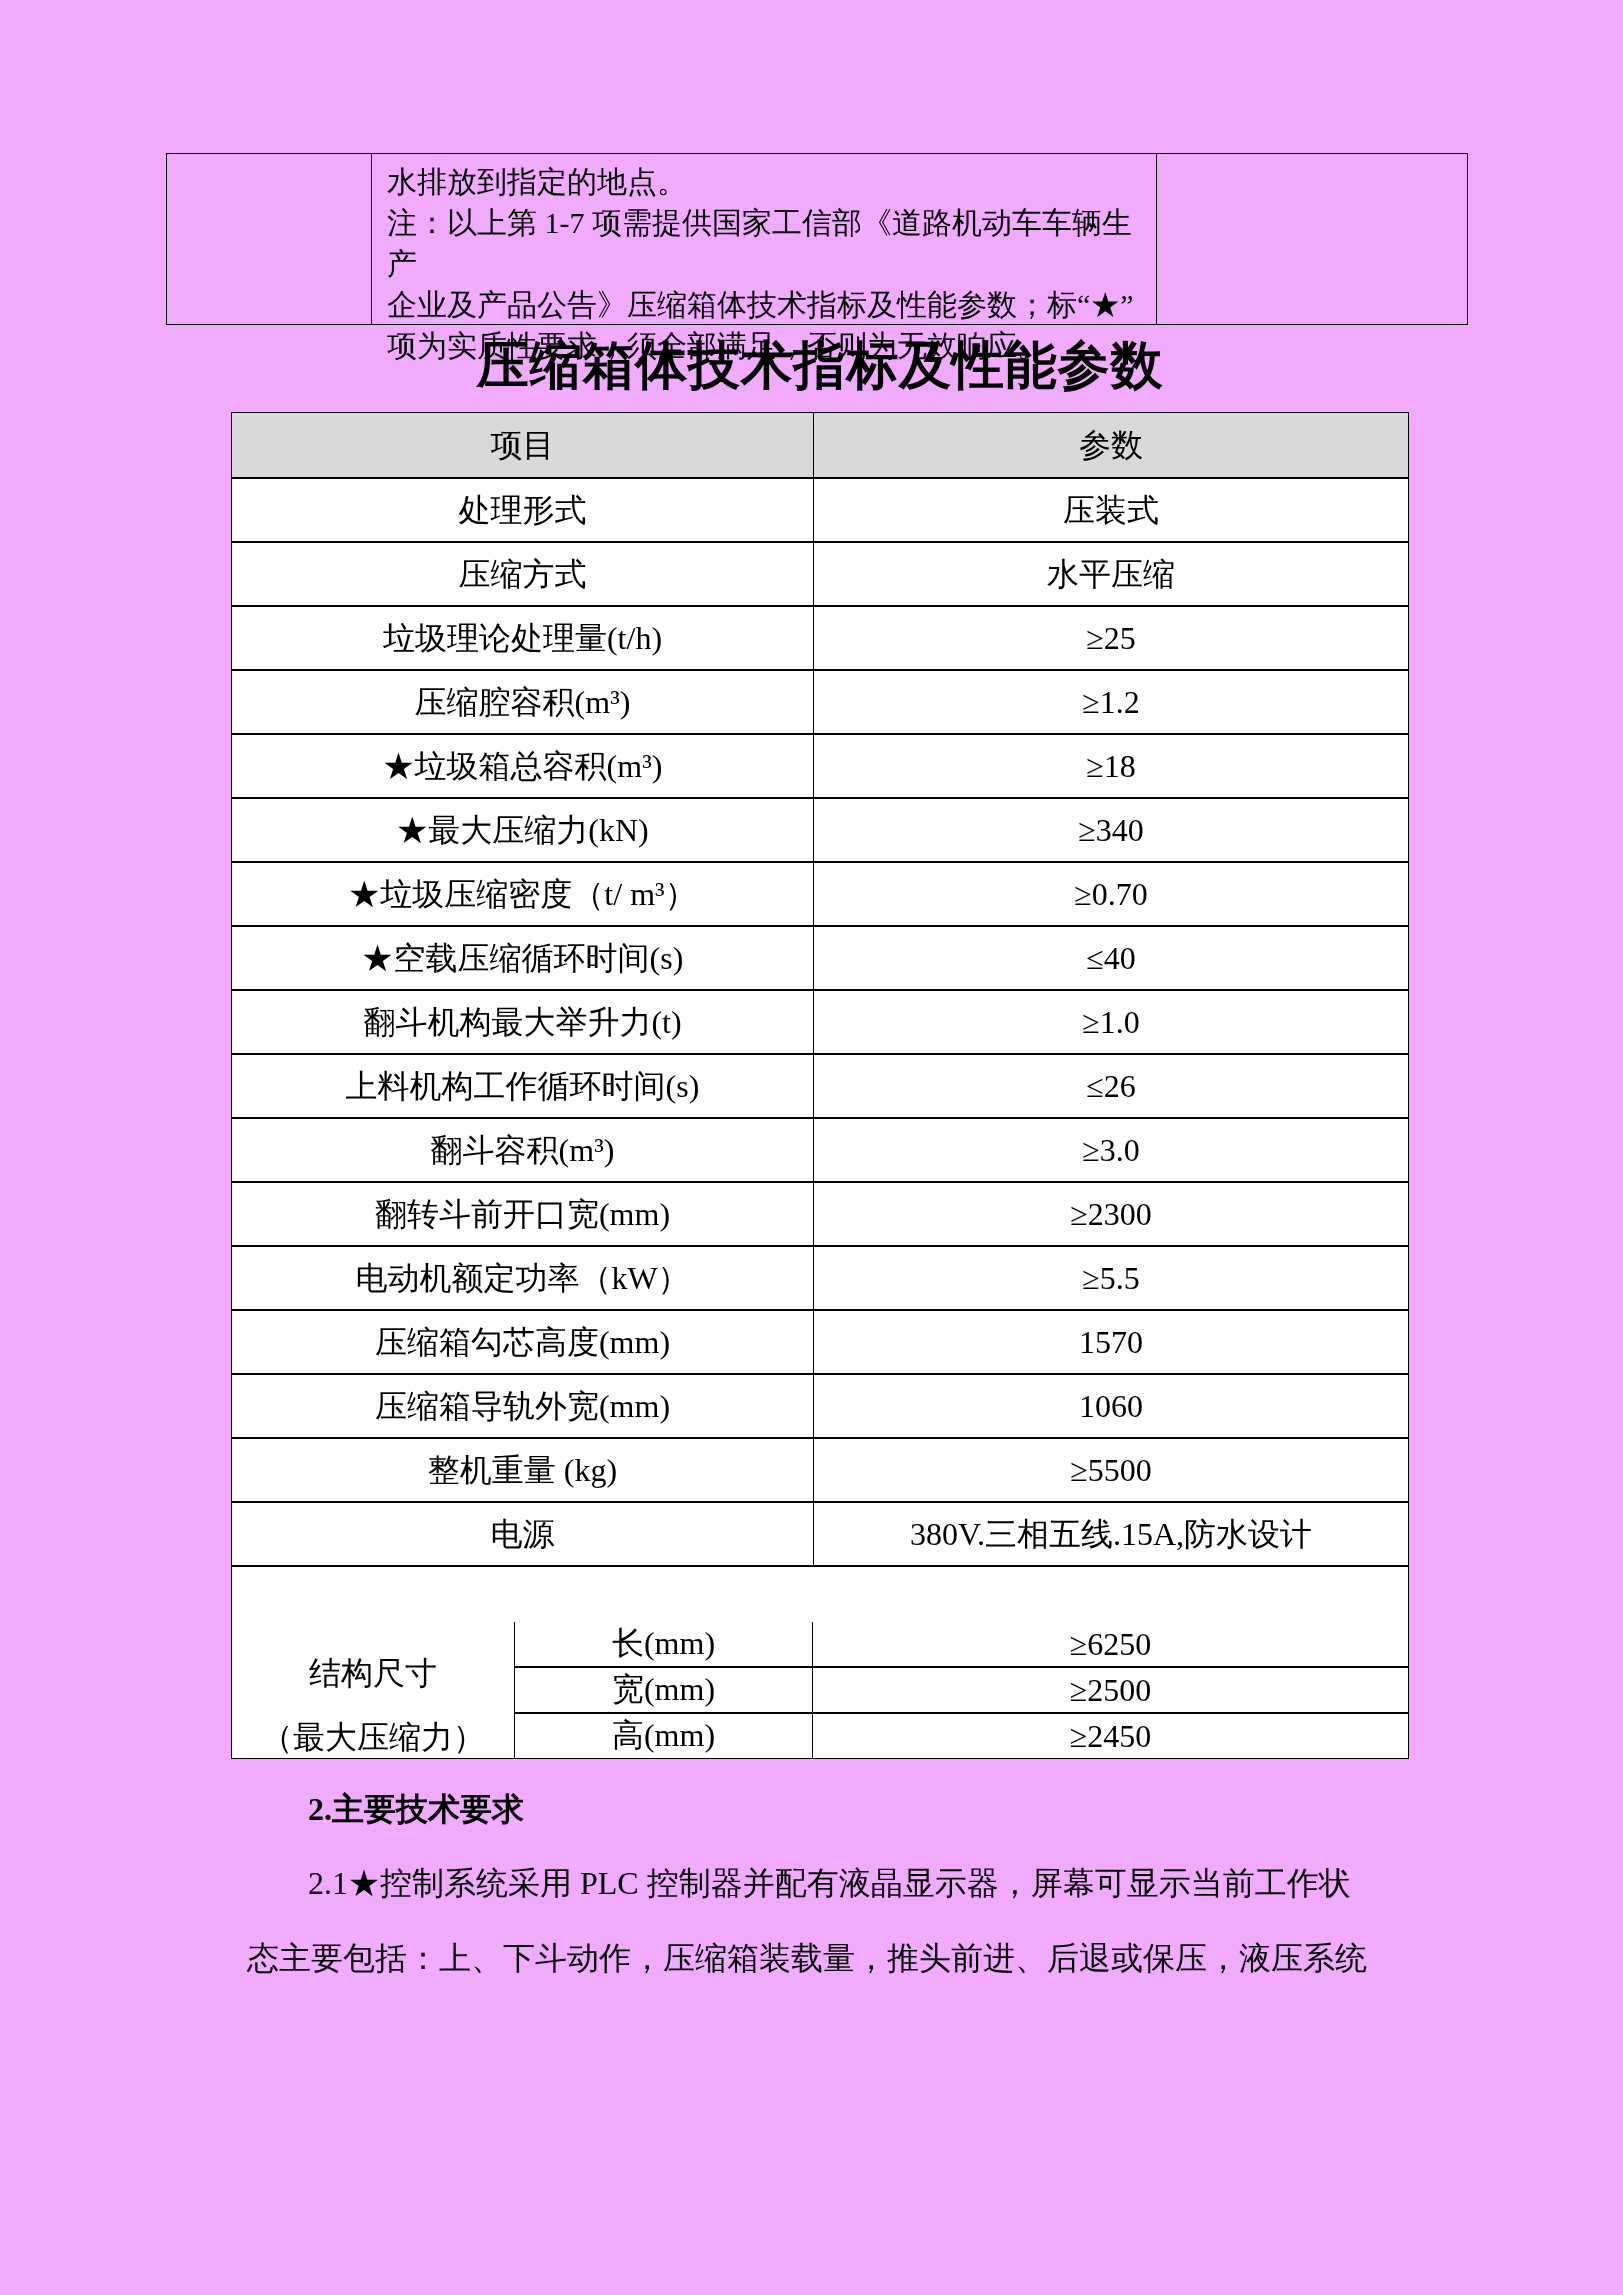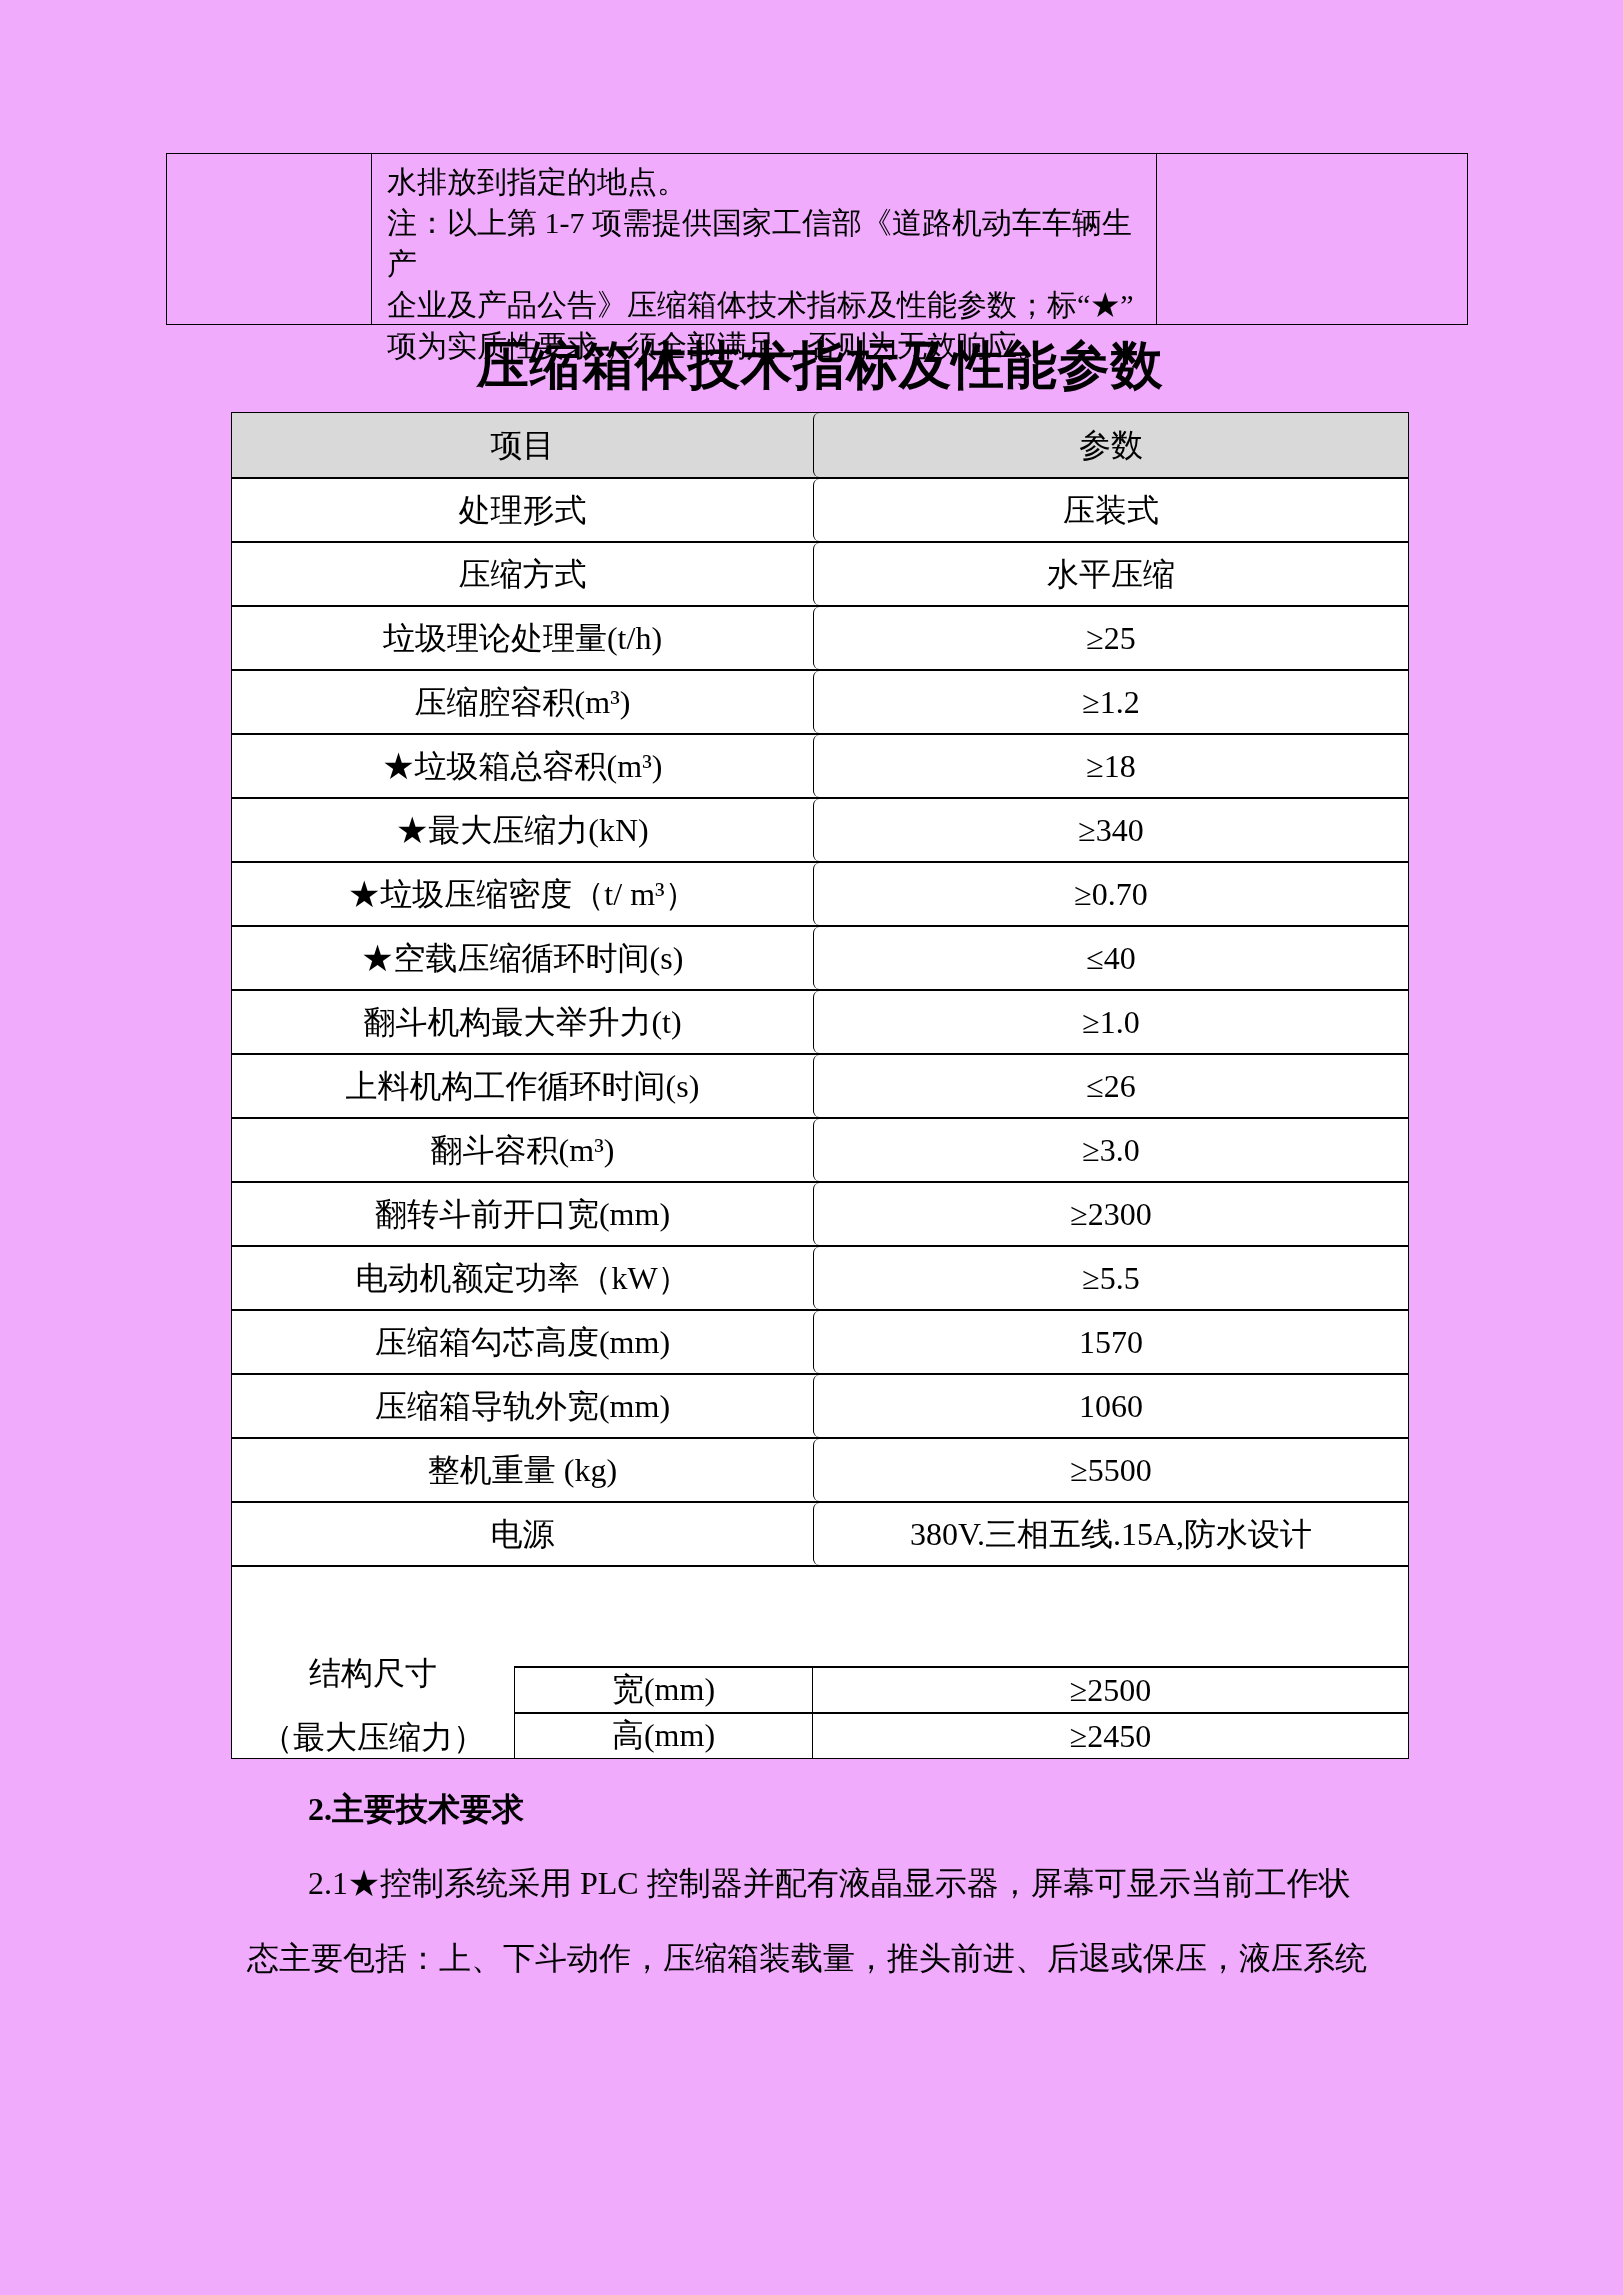--- a/index.html
+++ b/index.html
@@ -35,21 +35,21 @@
   .spec-table {
     position:absolute; left:231px; top:412px; width:1178px;
     border:1.7px solid #000;
     background:#fff;
   }
   .row { display:flex; height:64px; border-top:2.5px solid #000; }
   .row.first { border-top:none; }
   .cell { display:flex; align-items:center; justify-content:center;
           font-size:32px; line-height:37px; }
   .c-item  { width:581px; }
-  .c-value { flex:1; border-left:1.7px solid #000;border-radius:6px; }
+  .c-value { flex:1; border-left:1.7px solid #000; }
   .header-row { background:#d9d9d9; }
 
   
   .row-structure { display:flex; height:193px; border-top:2.5px solid #000;align-items:flex-end; }
   .s-label { width:282px; display:flex; flex-direction:column;
              align-items:center; justify-content:center;
              font-size:32px; line-height:42px; gap:22px; text-align:center; }
   .s-sub   { flex:1; display:flex; flex-direction:column; border-left:1.7px solid #000; }
   .s-subrow{ display:flex; flex:1; border-top:2.5px solid #000; }
   .s-subrow.first { border-top:none; }
@@ -164,20 +164,24 @@
       <div class="cell c-item">电源</div>
       <div class="cell c-value">380V.三相五线.15A,防水设计</div>
     </div>
 
     <div class="row-structure">
       <div class="s-label">
         <div>结构尺寸</div>
         <div>（最大压缩力）</div>
       </div>
       <div class="s-sub">
+        <div class="s-subrow first">
+          <div class="s-dim">长(mm)</div>
+          <div class="s-val">≥6250</div>
+        </div>
         <div class="s-subrow">
           <div class="s-dim">宽(mm)</div>
           <div class="s-val">≥2500</div>
         </div>
         <div class="s-subrow">
           <div class="s-dim">高(mm)</div>
           <div class="s-val">≥2450</div>
         </div>
       </div>
     </div>

